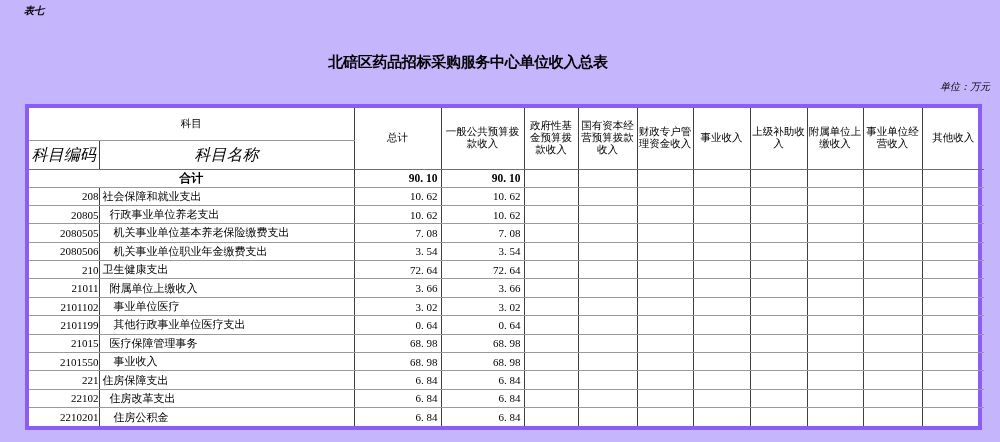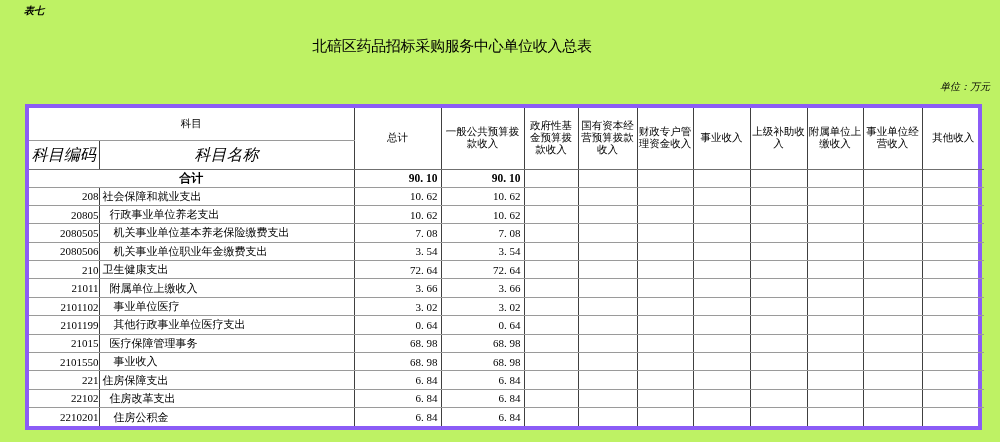--- a/index.html
+++ b/index.html
@@ -2,31 +2,31 @@
 <html><head>
 <meta charset="utf-8">
 <style>
   * { box-sizing: border-box; }
   html, body { margin: 0; padding: 0; }
   body {
     width: 1000px; height: 442px;
     background: #ffffff; color: #000000;
     font-family: "Liberation Serif", "DejaVu Serif", serif;
   }
-  .page { position: relative; width: 1000px; height: 442px; overflow: hidden; background: #bef264; }
+  .page { position: relative; width: 1000px; height: 442px; overflow: hidden; background: #c4b5fd; }
 
   .corner-label {
     position: absolute; left: 24px; top: 4px;
     font-size: 10px; font-style: italic; font-weight: bold;
   }
   .title {
     position: absolute; left: 452px; top: 37px; transform: translateX(-50%);
-    margin: 0; white-space: nowrap;
+    margin: 16px; white-space: nowrap;
     font-family: "Liberation Sans", "DejaVu Sans", sans-serif;
-    font-size: 15px; font-weight: normal; letter-spacing: -0.3px;
+    font-size: 15px; font-weight: bold; letter-spacing: -0.3px;
   }
   .unit-note {
     position: absolute; right: 10px; top: 80px;
     font-size: 10px; font-style: italic;
   }
 
   .table-wrap {
     position: absolute; left: 25px; top: 104px;
     width: 957px; border: 4px solid #8b5cf6; background: #fff;
   }

